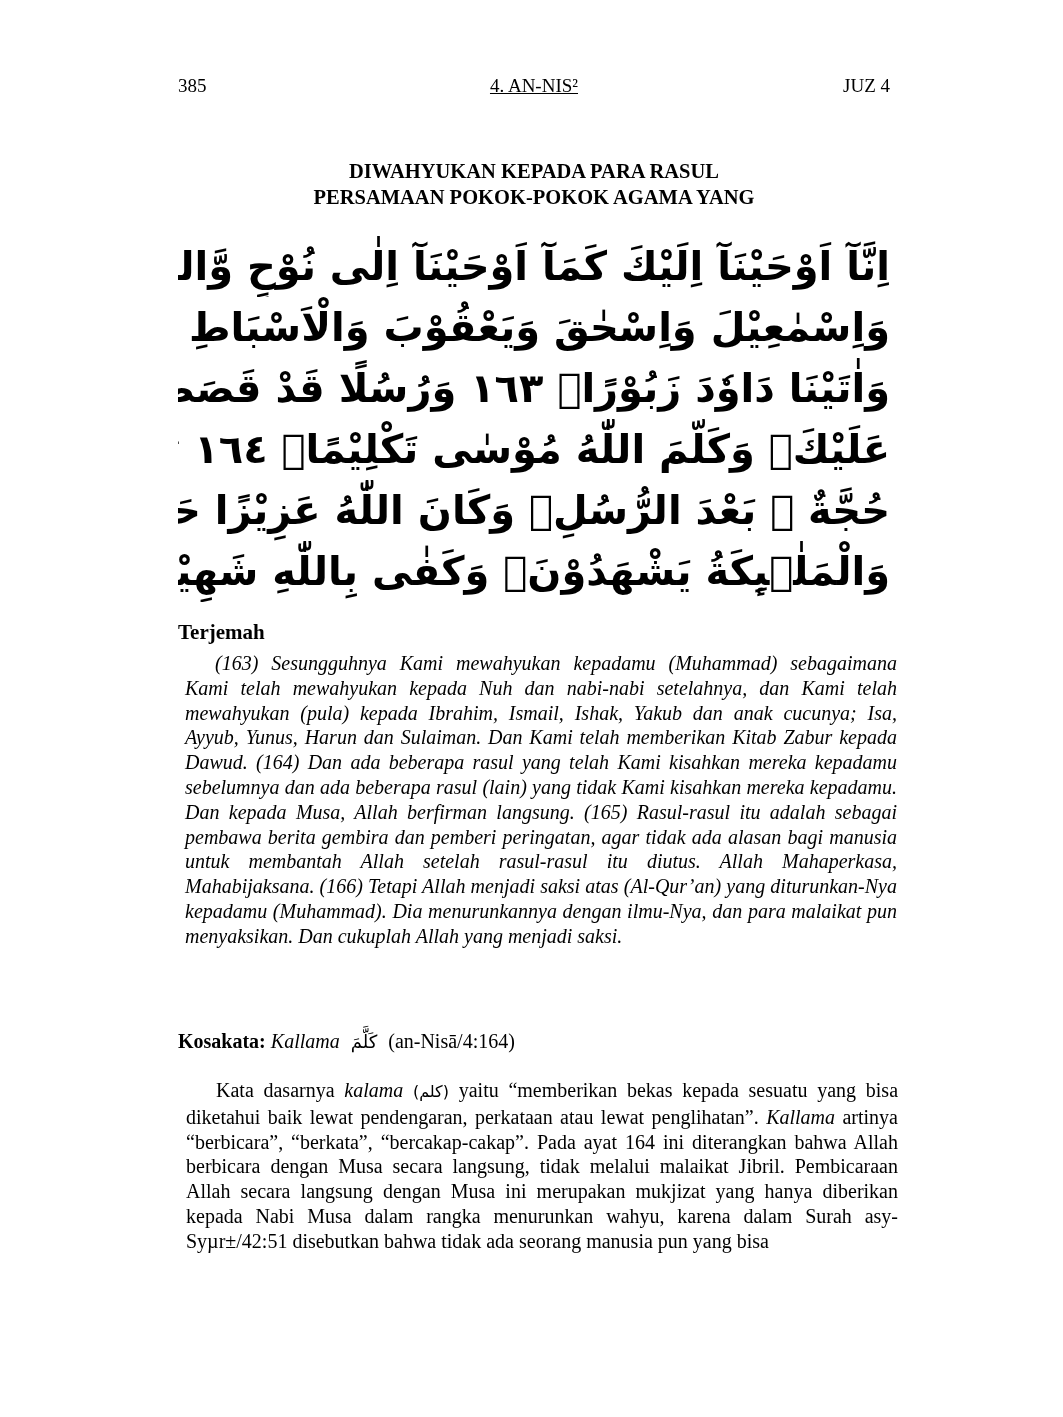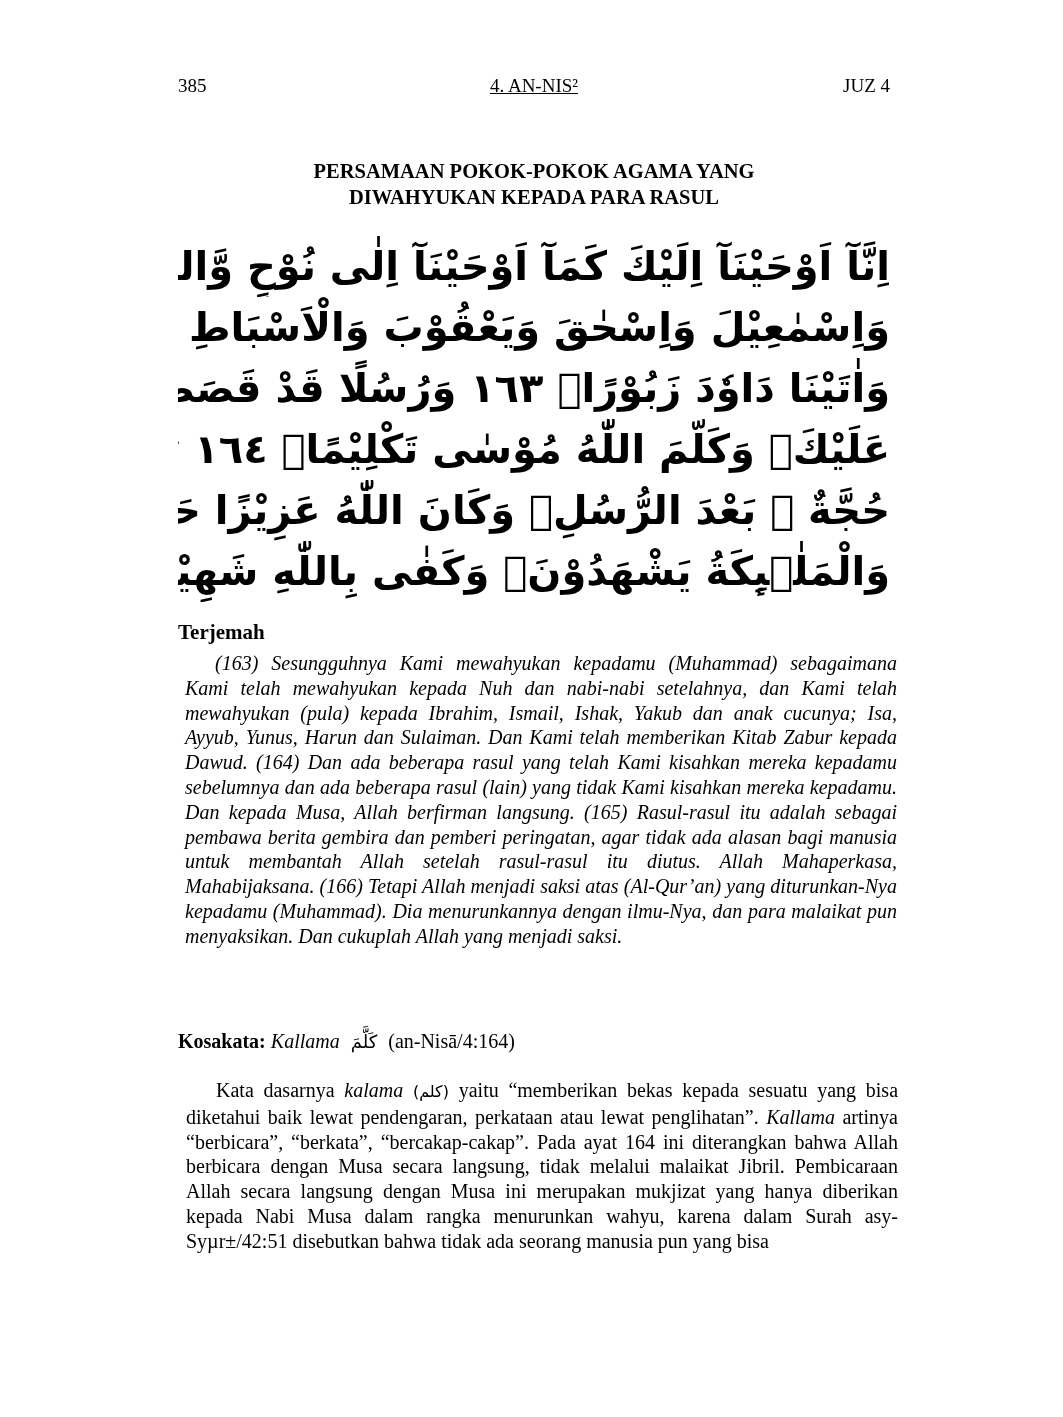--- a/index.html
+++ b/index.html
@@ -38,22 +38,22 @@
 </head>
 <body>
 
 <div class="header">
   <span class="left">385</span>
   <span class="center">4. AN-NIS²</span>
   <span class="right">JUZ 4</span>
 </div>
 
 <div class="title">
+  <div>DIWAHYUKAN KEPADA PARA RASUL</div>
   <div>PERSAMAAN POKOK-POKOK AGAMA YANG</div>
-  <div>DIWAHYUKAN KEPADA PARA RASUL</div>
 </div>
 
 <div class="arabic-block">
   <span class="arabic-line">اِنَّآ اَوْحَيْنَآ اِلَيْكَ كَمَآ اَوْحَيْنَآ اِلٰى نُوْحٍ وَّالنَّبِيّٖنَ مِنْۢ بَعْدِهٖۚ وَاَوْحَيْنَآ اِلٰٓى اِبْرٰهِيْمَ</span>
   <span class="arabic-line">وَاِسْمٰعِيْلَ وَاِسْحٰقَ وَيَعْقُوْبَ وَالْاَسْبَاطِ وَعِيْسٰى وَاَيُّوْبَ وَيُوْنُسَ وَهٰرُوْنَ وَسُلَيْمٰنَۚ</span>
   <span class="arabic-line">وَاٰتَيْنَا دَاوٗدَ زَبُوْرًاۚ ١٦٣ وَرُسُلًا قَدْ قَصَصْنٰهُمْ عَلَيْكَ مِنْ قَبْلُ وَرُسُلًا لَّمْ نَقْصُصْهُمْ</span>
   <span class="arabic-line">عَلَيْكَۗ وَكَلَّمَ اللّٰهُ مُوْسٰى تَكْلِيْمًاۚ ١٦٤ رُسُلًا مُّبَشِّرِيْنَ وَمُنْذِرِيْنَ لِئَلَّا يَكُوْنَ لِلنَّاسِ عَلَى اللّٰهِ</span>
   <span class="arabic-line">حُجَّةٌ ۢ بَعْدَ الرُّسُلِۗ وَكَانَ اللّٰهُ عَزِيْزًا حَكِيْمًا ١٦٥ لٰكِنِ اللّٰهُ يَشْهَدُ بِمَآ اَنْزَلَ اِلَيْكَ اَنْزَلَهٗ بِعِلْمِهٖۚ</span>
   <span class="arabic-line" style="text-align-last: right;">وَالْمَلٰۤىِٕكَةُ يَشْهَدُوْنَۗ وَكَفٰى بِاللّٰهِ شَهِيْدًاۗ ١٦٦</span>
 </div>

